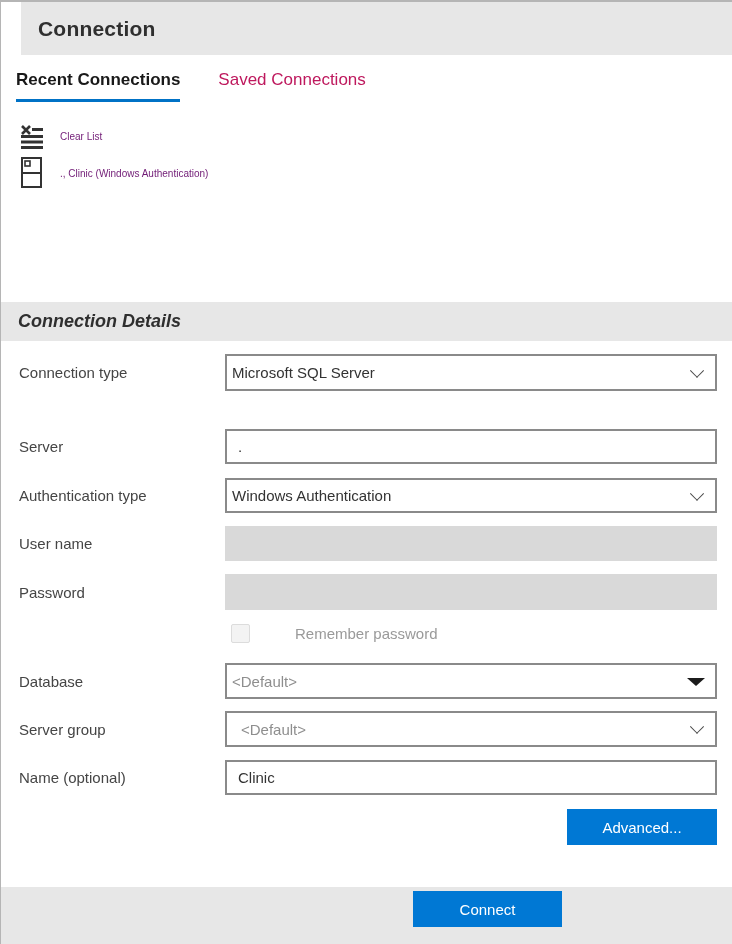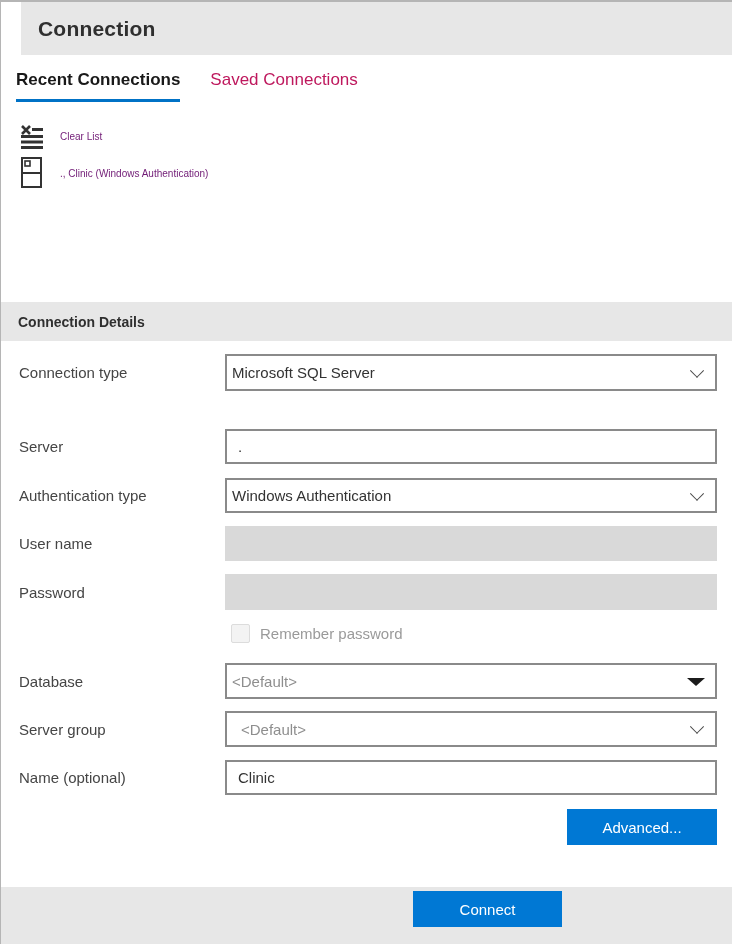--- a/index.html
+++ b/index.html
@@ -22,21 +22,21 @@
     position: absolute; top: 0; left: 0; right: 0; height: 53px;
     background: var(--header-bg, #e7e7e7);
     display: flex; align-items: center; padding-left: 17px; margin-left: 20px;
   }
   .titlebar .title {
     font-size: 21px; font-weight: 700; color: #2f2f2f; letter-spacing: 0.2px;
   }
   
   .tabs {
     position: absolute; top: 68px; left: 15px;
-    display: flex; gap: 30px;
+    display: flex; gap: 38px;
   }
   .tab {
     font-size: 17px; padding-bottom: 9px; cursor: pointer; white-space: nowrap;
   }
   .tab.active {
     color: #191919; font-weight: 700;
     border-bottom: 3px solid var(--tab-underline, #0072c6);
   }
   .tab.inactive { color: #be185d; font-weight: 400; }
   
@@ -45,21 +45,21 @@
     display: flex; align-items: center; gap: 15px;
   }
   .list-row .row-label { font-size: 10px; color: #701a75; }
   .icon-box { width: 27px; height: 30px; display: flex; align-items: center; justify-content: center; }
   
   .section-band {
     position: absolute; left: 0; right: 0; top: 300px; height: 39px;
     background: var(--header-bg, #e7e7e7);
     display: flex; align-items: center; padding-left: 17px;
   }
-  .section-band .section-title { font-size: 14px; font-weight: 700; color: #2f2f2f; }
+  .section-band .section-title { font-size: 18px; font-weight: 700; color: #2f2f2f; font-style: italic; }
   
   .form-row {
     position: absolute; left: 18px; width: 698px;
     display: flex; align-items: center;
   }
   .form-label {
     flex: 0 0 206px; font-size: 15px; color: #454545;
   }
   .control { position: relative; flex: 1; height: 100%; }
   .text-input {
@@ -94,21 +94,21 @@
   }
   
   .checkbox-row {
     position: absolute; left: 230px; top: 622px;
     display: flex; align-items: center; gap: 10px;
   }
   .checkbox {
     width: 19px; height: 19px; background: #f3f3f3;
     border: 1px solid #dcdcdc; border-radius: 2px;
   }
-  .checkbox-label { font-size: 15px; color: #9a9a9a; }
+  .checkbox-label { font-size: 15px; color: #9a9a9a; margin-left: 35px; }
   
   .btn {
     display: flex; align-items: center; justify-content: center;
     background: var(--accent-blue, #0078d4); color: #fff;
     font-size: 15px; font-family: inherit; border: none; cursor: pointer;
   }
   .advanced-btn { position: absolute; left: 566px; top: 807px; width: 150px; height: 36px; }
   
   .footer {
     position: absolute; left: -1px; right: 0; bottom: 0; height: 57px;

